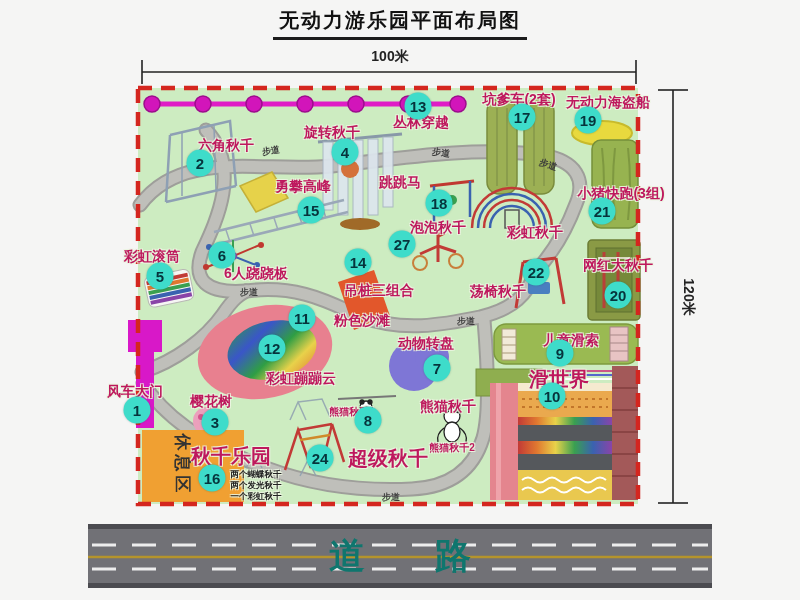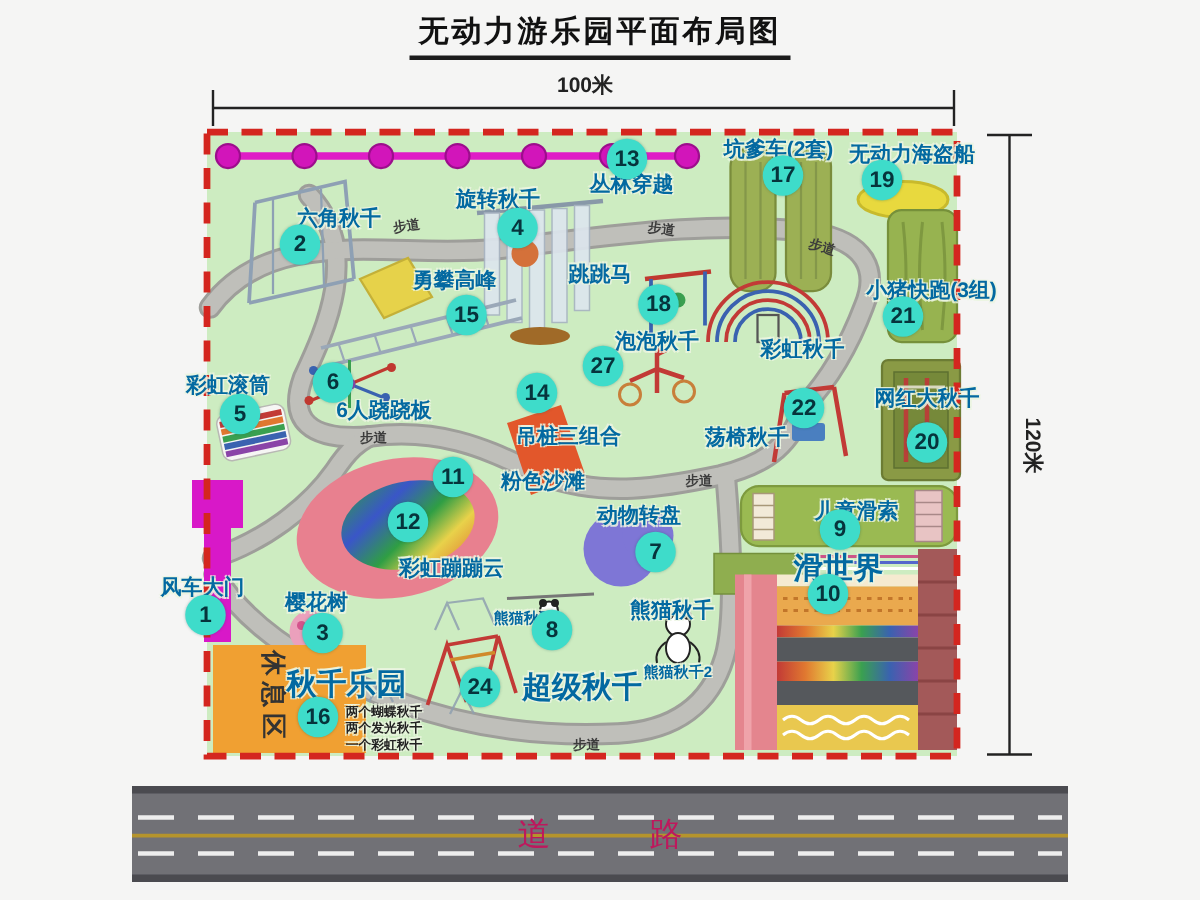--- a/index.html
+++ b/index.html
@@ -8,21 +8,21 @@
     background:#f5f5f4;overflow:hidden;
     font-family:"Liberation Sans","DejaVu Sans",sans-serif;
   }
   .title{
     position:absolute;left:50%;top:7px;transform:translateX(-50%);
     font-size:20px;font-weight:bold;letter-spacing:2px;color:#111;
     border-bottom:3px solid #1c1c1c;padding:0 6px 3px 6px;white-space:nowrap;
   }
   .lbl{
     position:absolute;transform:translate(-50%,-50%);
-    font-size:14px;font-weight:bold;color:#0369a1;white-space:nowrap;z-index:4;
+    font-size:14px;font-weight:bold;color:#be185d;white-space:nowrap;z-index:4;
     text-shadow:-1px -1px 0 rgba(235,245,225,.85),1px -1px 0 rgba(235,245,225,.85),
                 -1px 1px 0 rgba(235,245,225,.85),1px 1px 0 rgba(235,245,225,.85);
   }
   .lbl-big{font-size:20px;}
   .lbl-sm{font-size:10px;font-weight:bold;}
   .lbl-xs{font-size:8.5px;font-weight:bold;color:#222;}
   .path-lbl{font-size:9px;font-weight:bold;color:#3c3c3c;text-shadow:none;}
   .badge{
     position:absolute;width:27px;height:27px;border-radius:50%;
     transform:translate(-50%,-50%);background:#3edcca;color:#06343c;
@@ -31,21 +31,21 @@
     box-shadow:0 0 2px rgba(0,80,80,.35);
   }
   .vtext{
     position:absolute;transform:translate(-50%,-50%) rotate(90deg);
     font-size:17px;font-weight:bold;color:#333;letter-spacing:4px;z-index:4;white-space:nowrap;
   }
   .dim{position:absolute;font-size:14px;font-weight:bold;color:#222;transform:translate(-50%,-50%);z-index:4;white-space:nowrap;}
   .dim-v{transform:translate(-50%,-50%) rotate(90deg);}
   .road-label{
     position:absolute;left:50%;top:556px;transform:translate(-50%,-50%);
-    font-size:22px;font-weight:normal;color:#be185d;letter-spacing:30px;
+    font-size:36px;font-weight:bold;color:#0f766e;letter-spacing:30px;
     padding-left:30px;z-index:6;white-space:nowrap;
   }
   .wm-co{
     position:absolute;left:248px;top:250px;z-index:7;
     font-size:44px;font-weight:bold;letter-spacing:3px;white-space:nowrap;
     color:rgba(150,205,160,.62);
     text-shadow:1px 1px 0 rgba(255,255,255,.7),-1px -1px 0 rgba(80,150,90,.4);
   }
   .wm-ph{
     position:absolute;left:176px;top:292px;z-index:7;

